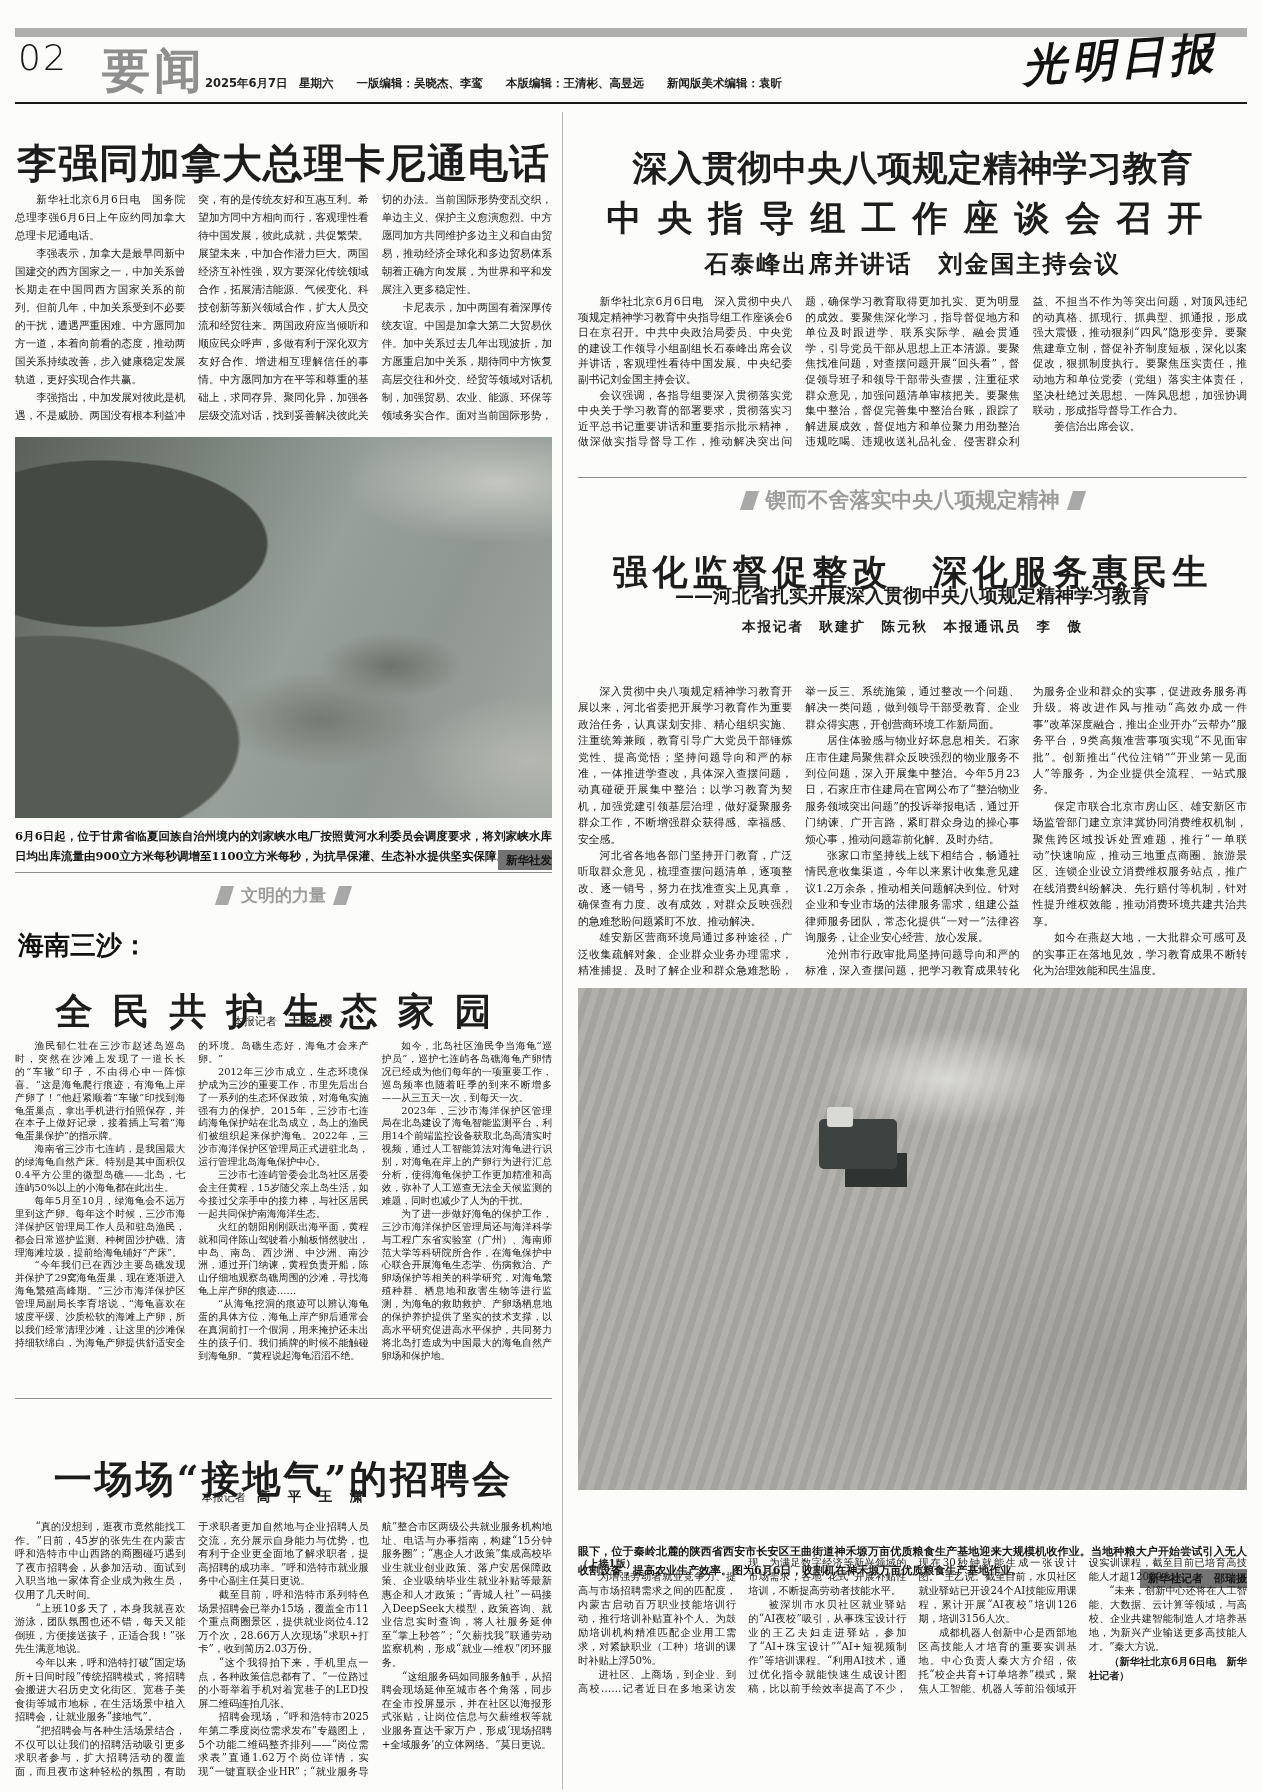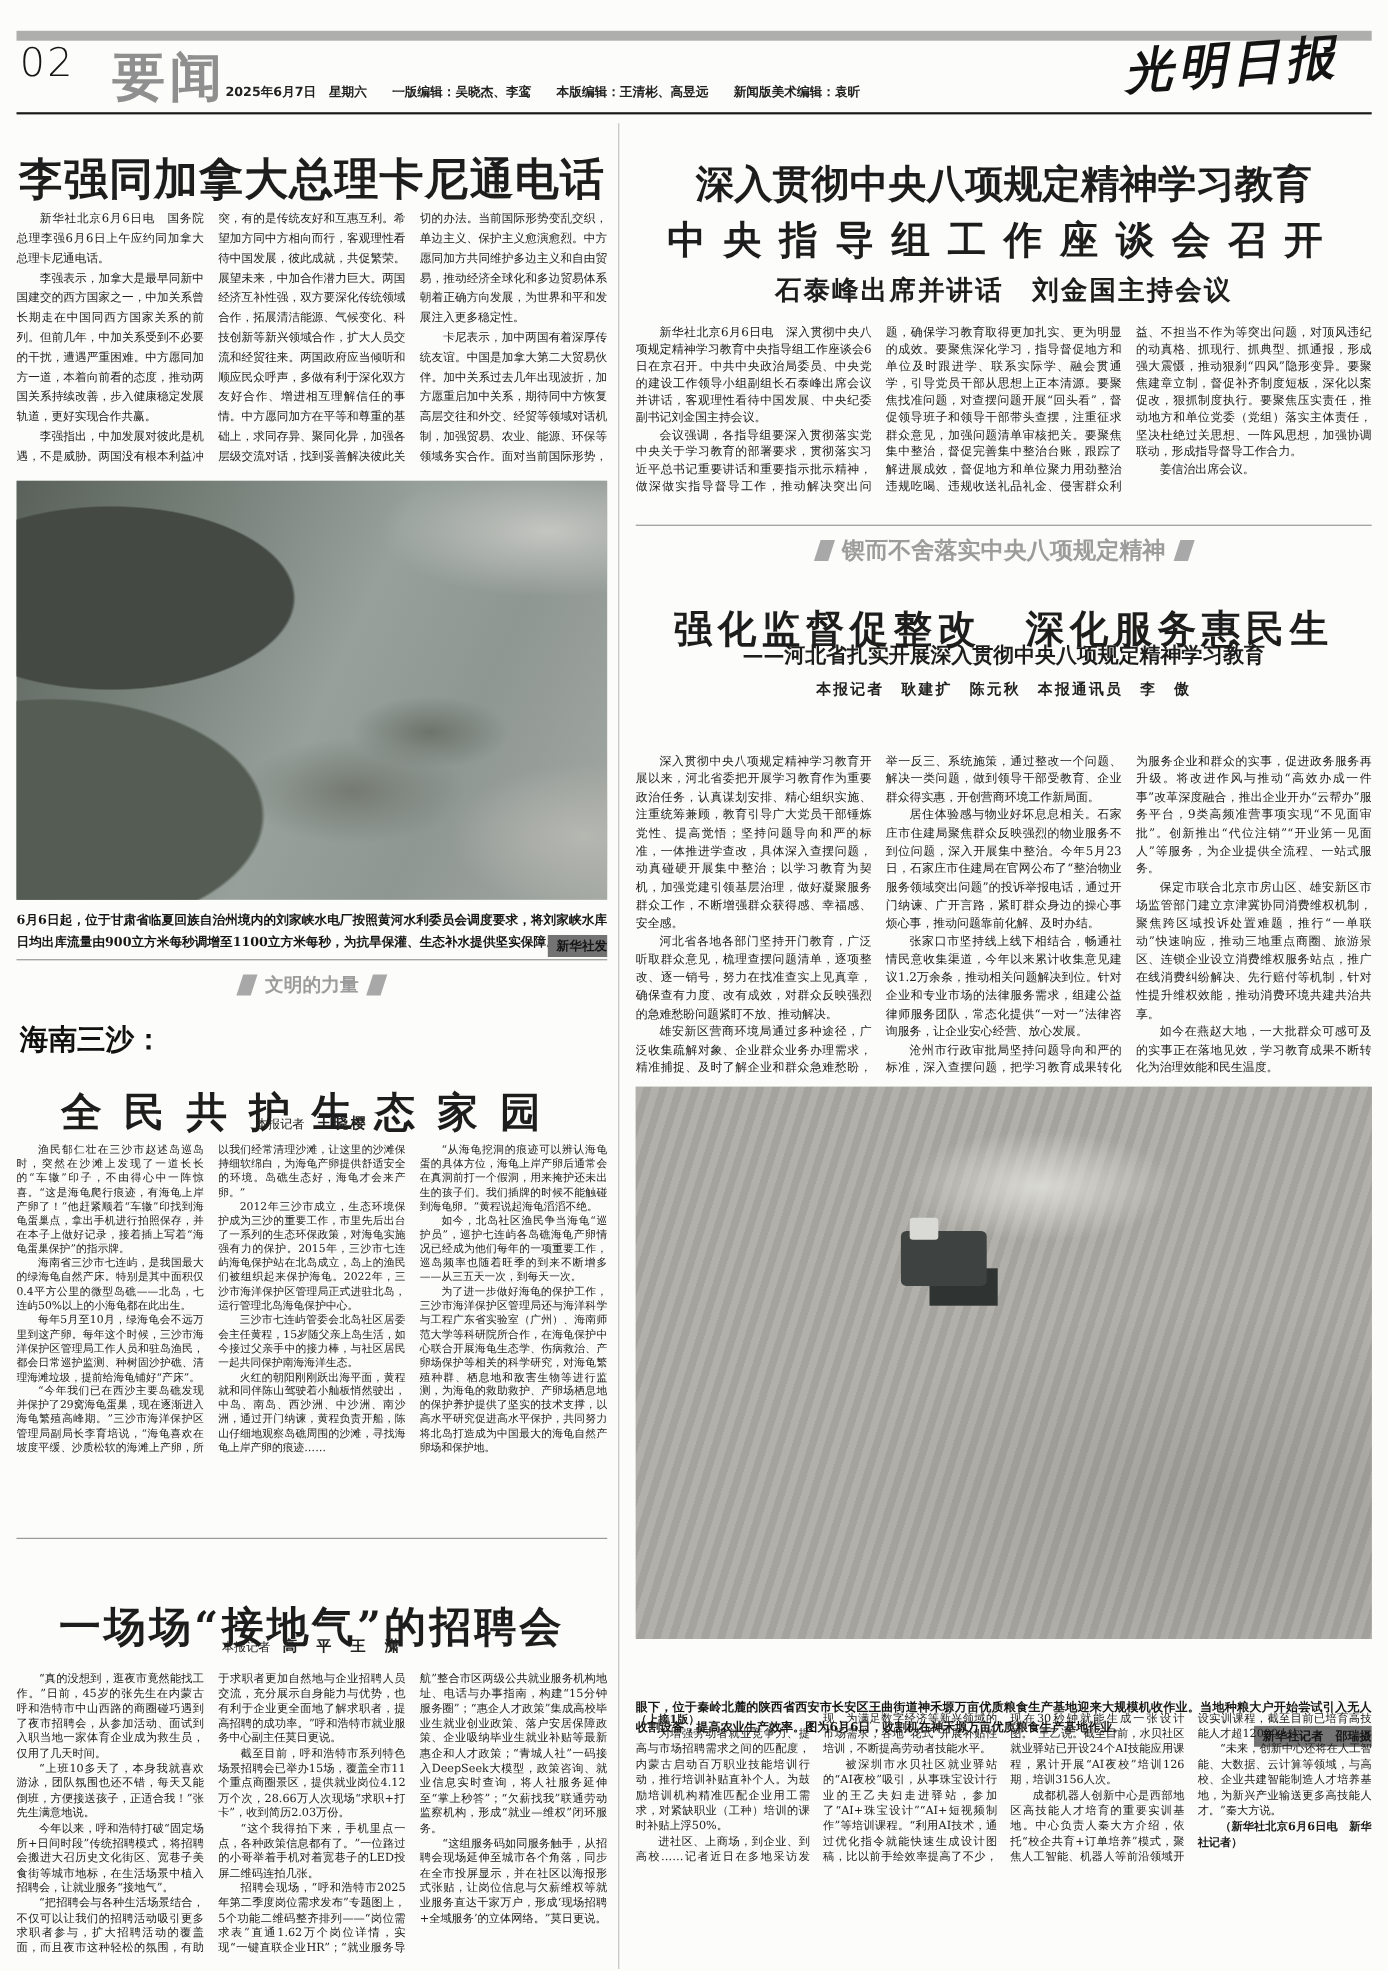--- a/index.html
+++ b/index.html
@@ -126,20 +126,21 @@
   <div class="abs body-text cols3 sansha-body" style="left:15px;top:1040px;width:537px;">
       <p class="para">渔民郁仁壮在三沙市赵述岛巡岛时，突然在沙滩上发现了一道长长的“车辙”印子，不由得心中一阵惊喜。“这是海龟爬行痕迹，有海龟上岸产卵了！”他赶紧顺着“车辙”印找到海龟蛋巢点，拿出手机进行拍照保存，并在本子上做好记录，接着插上写着“海龟蛋巢保护”的指示牌。</p>
       <p class="para">海南省三沙市七连屿，是我国最大的绿海龟自然产床。特别是其中面积仅0.4平方公里的微型岛礁——北岛，七连屿50%以上的小海龟都在此出生。</p>
       <p class="para">每年5月至10月，绿海龟会不远万里到这产卵。每年这个时候，三沙市海洋保护区管理局工作人员和驻岛渔民，都会日常巡护监测、种树固沙护礁、清理海滩垃圾，提前给海龟铺好“产床”。</p>
       <p class="para">“今年我们已在西沙主要岛礁发现并保护了29窝海龟蛋巢，现在逐渐进入海龟繁殖高峰期。”三沙市海洋保护区管理局副局长李育培说，“海龟喜欢在坡度平缓、沙质松软的海滩上产卵，所以我们经常清理沙滩，让这里的沙滩保持细软绵白，为海龟产卵提供舒适安全的环境。岛礁生态好，海龟才会来产卵。”</p>
       <p class="para">2012年三沙市成立，生态环境保护成为三沙的重要工作，市里先后出台了一系列的生态环保政策，对海龟实施强有力的保护。2015年，三沙市七连屿海龟保护站在北岛成立，岛上的渔民们被组织起来保护海龟。2022年，三沙市海洋保护区管理局正式进驻北岛，运行管理北岛海龟保护中心。</p>
       <p class="para">三沙市七连屿管委会北岛社区居委会主任黄程，15岁随父亲上岛生活，如今接过父亲手中的接力棒，与社区居民一起共同保护南海海洋生态。</p>
       <p class="para">火红的朝阳刚刚跃出海平面，黄程就和同伴陈山驾驶着小舢板悄然驶出，中岛、南岛、西沙洲、中沙洲、南沙洲，通过开门纳谏，黄程负责开船，陈山仔细地观察岛礁周围的沙滩，寻找海龟上岸产卵的痕迹……</p>
       <p class="para">“从海龟挖洞的痕迹可以辨认海龟蛋的具体方位，海龟上岸产卵后通常会在真洞前打一个假洞，用来掩护还未出生的孩子们。我们插牌的时候不能触碰到海龟卵。”黄程说起海龟滔滔不绝。</p>
       <p class="para">如今，北岛社区渔民争当海龟“巡护员”，巡护七连屿各岛礁海龟产卵情况已经成为他们每年的一项重要工作，巡岛频率也随着旺季的到来不断增多——从三五天一次，到每天一次。</p>
+      <p class="para">2023年，三沙市海洋保护区管理局在北岛建设了海龟智能监测平台，利用14个前端监控设备获取北岛高清实时视频，通过人工智能算法对海龟进行识别，对海龟在岸上的产卵行为进行汇总分析，使得海龟保护工作更加精准和高效，弥补了人工巡查无法全天候监测的难题，同时也减少了人为的干扰。</p>
       <p class="para">为了进一步做好海龟的保护工作，三沙市海洋保护区管理局还与海洋科学与工程广东省实验室（广州）、海南师范大学等科研院所合作，在海龟保护中心联合开展海龟生态学、伤病救治、产卵场保护等相关的科学研究，对海龟繁殖种群、栖息地和敌害生物等进行监测，为海龟的救助救护、产卵场栖息地的保护养护提供了坚实的技术支撑，以高水平研究促进高水平保护，共同努力将北岛打造成为中国最大的海龟自然产卵场和保护地。</p>
     </div>
   <div class="abs hr-minor" style="left:15px;top:1398px;width:537px;"></div>
 
   <h2 class="abs zhaopin-title">一场场“接地气”的招聘会</h2>
   <div class="abs byline zhaopin-byline">
     <span>本报记者</span>　<b>高　平　王　潇</b>
   </div>
   <div class="abs body-text cols3 zhaopin-body" style="left:15px;top:1520px;width:537px;">
       <p class="para">“真的没想到，逛夜市竟然能找工作。”日前，45岁的张先生在内蒙古呼和浩特市中山西路的商圈碰巧遇到了夜市招聘会，从参加活动、面试到入职当地一家体育企业成为救生员，仅用了几天时间。</p>

